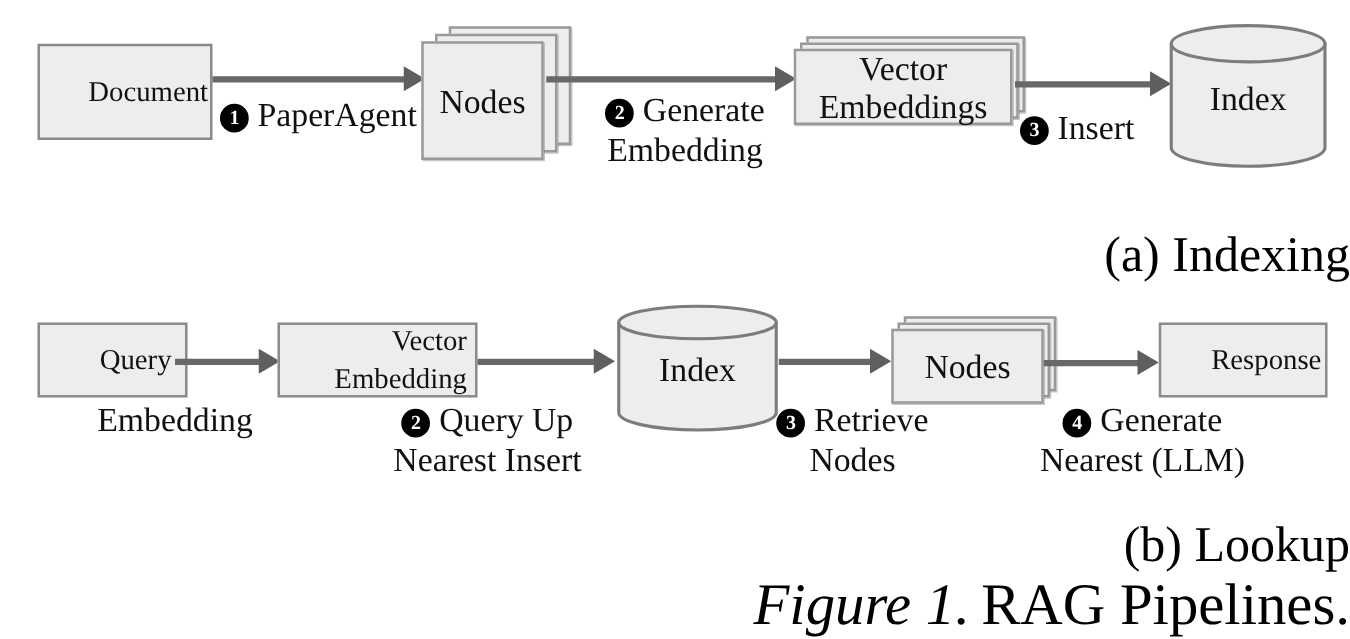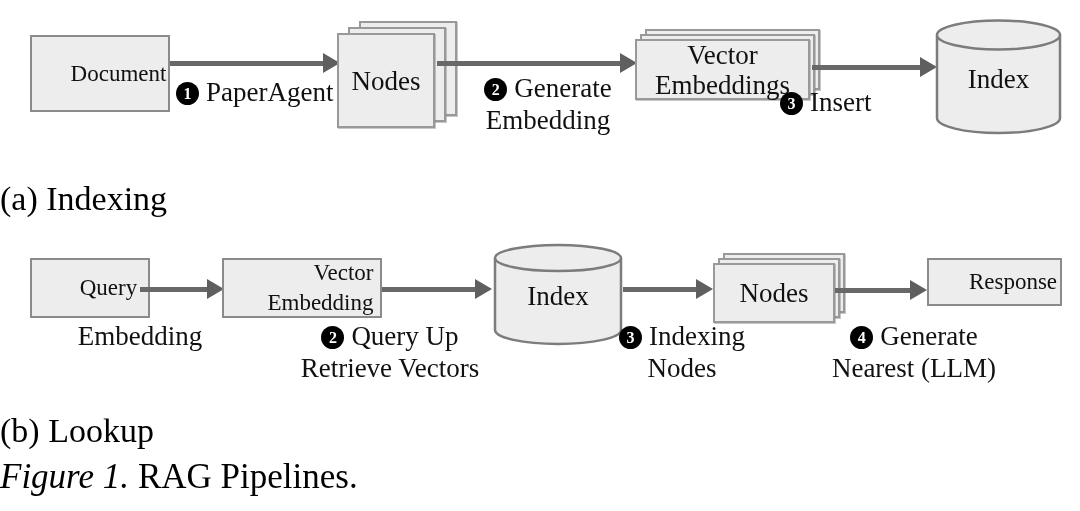--- a/index.html
+++ b/index.html
@@ -34,22 +34,22 @@
   .lbl{position:absolute;font-size:27px;line-height:32px;color:#111;}
   .lbl.center{text-align:center;}
   .num{
     display:inline-block;width:23px;height:23px;border-radius:50%;background:#000;color:#fff;
     font-size:16px;font-weight:bold;line-height:23px;text-align:center;vertical-align:2px;margin-right:7px;
   }
   
   .cyl{position:absolute;}
   .cyl-label{position:absolute;text-align:center;font-size:27px;}
   
-  .caption{position:absolute;left:0;width:1080px;text-align:left;font-size:34px;color:#000;}
-  .fig-caption{position:absolute;left:0;width:1080px;text-align:left;font-size:35px;color:#000;}
+  .caption{position:absolute;left:0;width:1080px;text-align:right;font-size:40px;color:#000;}
+  .fig-caption{position:absolute;left:0;width:1080px;text-align:right;font-size:47px;color:#000;}
   .fig-caption em{font-style:italic;margin-right:9px;}
   
   .watermark{position:absolute;left:698px;top:444px;display:flex;align-items:center;}
   .watermark .wm-text{
     font-family:"Liberation Sans","DejaVu Sans",sans-serif;font-size:29px;color:#bdbdbd;
     margin-left:8px;letter-spacing:1px;white-space:nowrap;
   }
 </style>
 </head>
 <body>
@@ -88,21 +88,21 @@
     <span class="sheet" style="left:5px;top:5px;width:175px;height:61px"></span>
     <span class="sheet front" style="left:0;top:10px;width:175px;height:61px">Vector
 Embeddings</span>
   </div>
 
   <div class="arrow" style="left:812px;top:56px;width:125px">
     <span class="shaft"></span>
     <span class="head"></span>
   </div>
 
-  <div class="lbl" style="left:780px;top:86px">
+  <div class="lbl" style="left:816px;top:86px">
     <span class="num">3</span><span>Insert</span>
   </div>
 
   <div class="cyl" style="left:935px;top:18px">
     <svg width="127" height="117" viewBox="0 0 127 117">
       <path d="M2,17 L2,100 A61.5,15 0 0 0 125,100 L125,17" fill="#ededed" stroke="#7c7c7c" stroke-width="2.5"></path>
       <ellipse cx="63.5" cy="17" rx="61.5" ry="14.5" fill="#ededed" stroke="#7c7c7c" stroke-width="2.5"></ellipse>
     </svg>
   </div>
   <div class="cyl-label" style="left:935px;top:64px;width:127px">Index</div>
@@ -123,58 +123,58 @@
   <div class="box" style="left:222px;top:258px;width:160px;height:60px">Vector
 Embedding</div>
 
   <div class="arrow" style="left:382px;top:278px;width:110px">
     <span class="shaft"></span>
     <span class="head"></span>
   </div>
 
   <div class="lbl center" style="left:280px;top:320px;width:220px">
     <div><span class="num">2</span><span>Query Up</span></div>
-    <div>Retrieve Vectors</div>
+    <div>Nearest Insert</div>
   </div>
 
   <div class="cyl" style="left:493px;top:243px">
     <svg width="130" height="103" viewBox="0 0 130 103">
       <path d="M2,15 L2,87 A63,14 0 0 0 128,87 L128,15" fill="#ededed" stroke="#7c7c7c" stroke-width="2.5"></path>
       <ellipse cx="65" cy="15" rx="63" ry="13" fill="#ededed" stroke="#7c7c7c" stroke-width="2.5"></ellipse>
     </svg>
   </div>
   <div class="cyl-label" style="left:493px;top:281px;width:130px">Index</div>
 
   <div class="arrow" style="left:623px;top:278px;width:90px">
     <span class="shaft"></span>
     <span class="head"></span>
   </div>
 
   <div class="lbl center" style="left:582px;top:320px;width:200px">
-    <div><span class="num">3</span><span>Indexing</span></div>
+    <div><span class="num">3</span><span>Retrieve</span></div>
     <div>Nodes</div>
   </div>
 
   <div class="stack" style="left:713px;top:253px;width:132px;height:70px">
     <span class="sheet" style="left:10px;top:0;width:122px;height:60px"></span>
     <span class="sheet" style="left:5px;top:5px;width:122px;height:60px"></span>
     <span class="sheet front" style="left:0;top:10px;width:122px;height:60px">Nodes</span>
   </div>
 
   <div class="arrow" style="left:835px;top:279px;width:92px">
     <span class="shaft"></span>
     <span class="head"></span>
   </div>
 
   <div class="lbl center" style="left:794px;top:320px;width:240px">
     <div><span class="num">4</span><span>Generate</span></div>
     <div>Nearest (LLM)</div>
   </div>
 
-  <div class="box" style="left:927px;top:258px;width:135px;height:48px">Response</div>
+  <div class="box" style="left:927px;top:258px;width:135px;height:60px">Response</div>
 
   <div class="caption" style="top:412px">(b) Lookup</div>
 
   <div class="fig-caption" style="top:457px">
     <em>Figure 1.</em><span>RAG Pipelines.</span>
   </div>
 
 
 </div>
 

